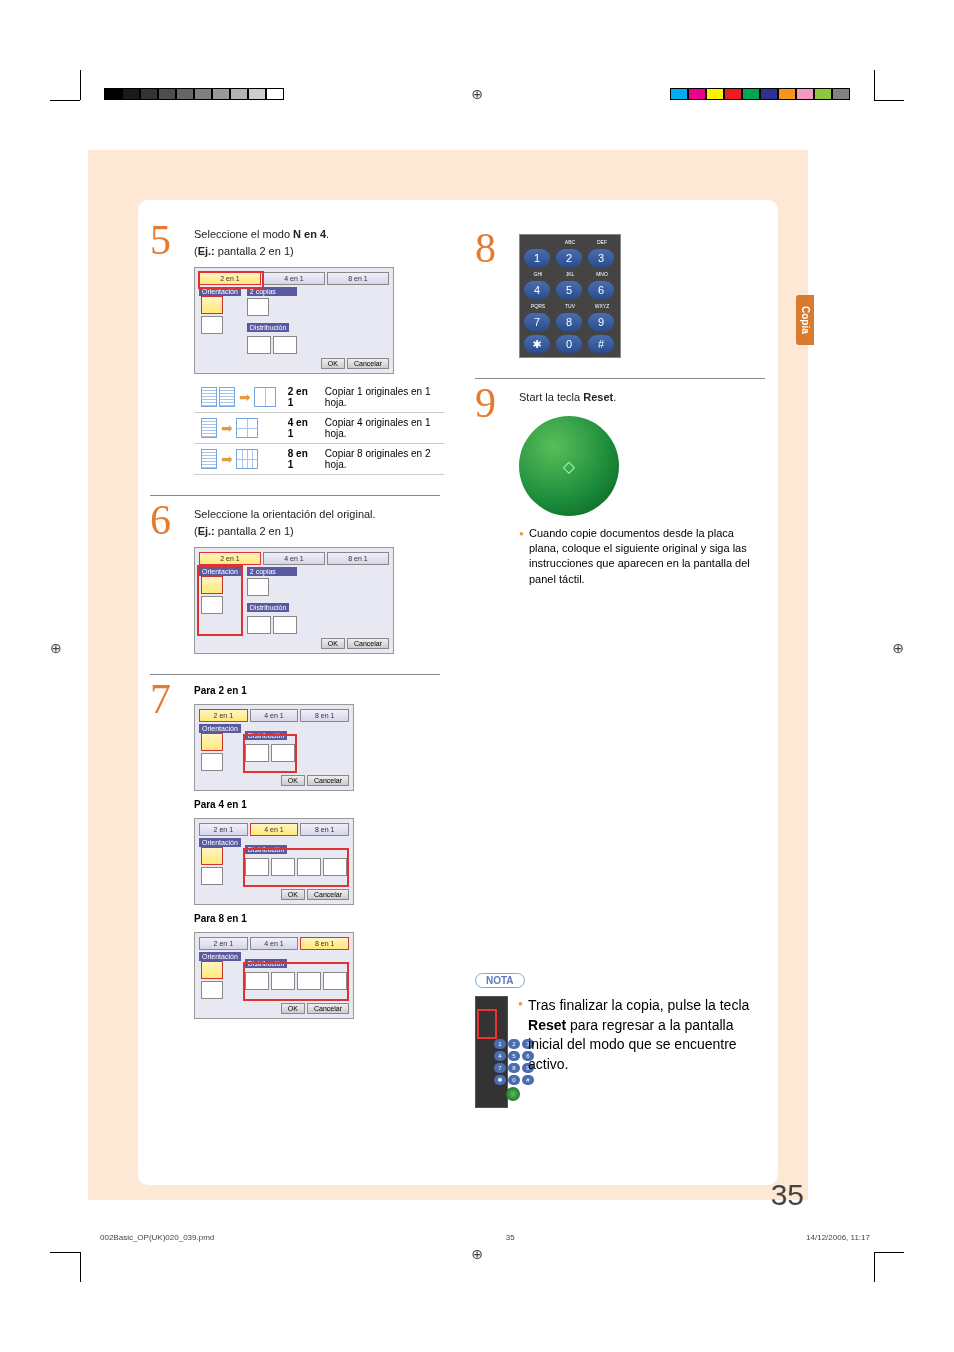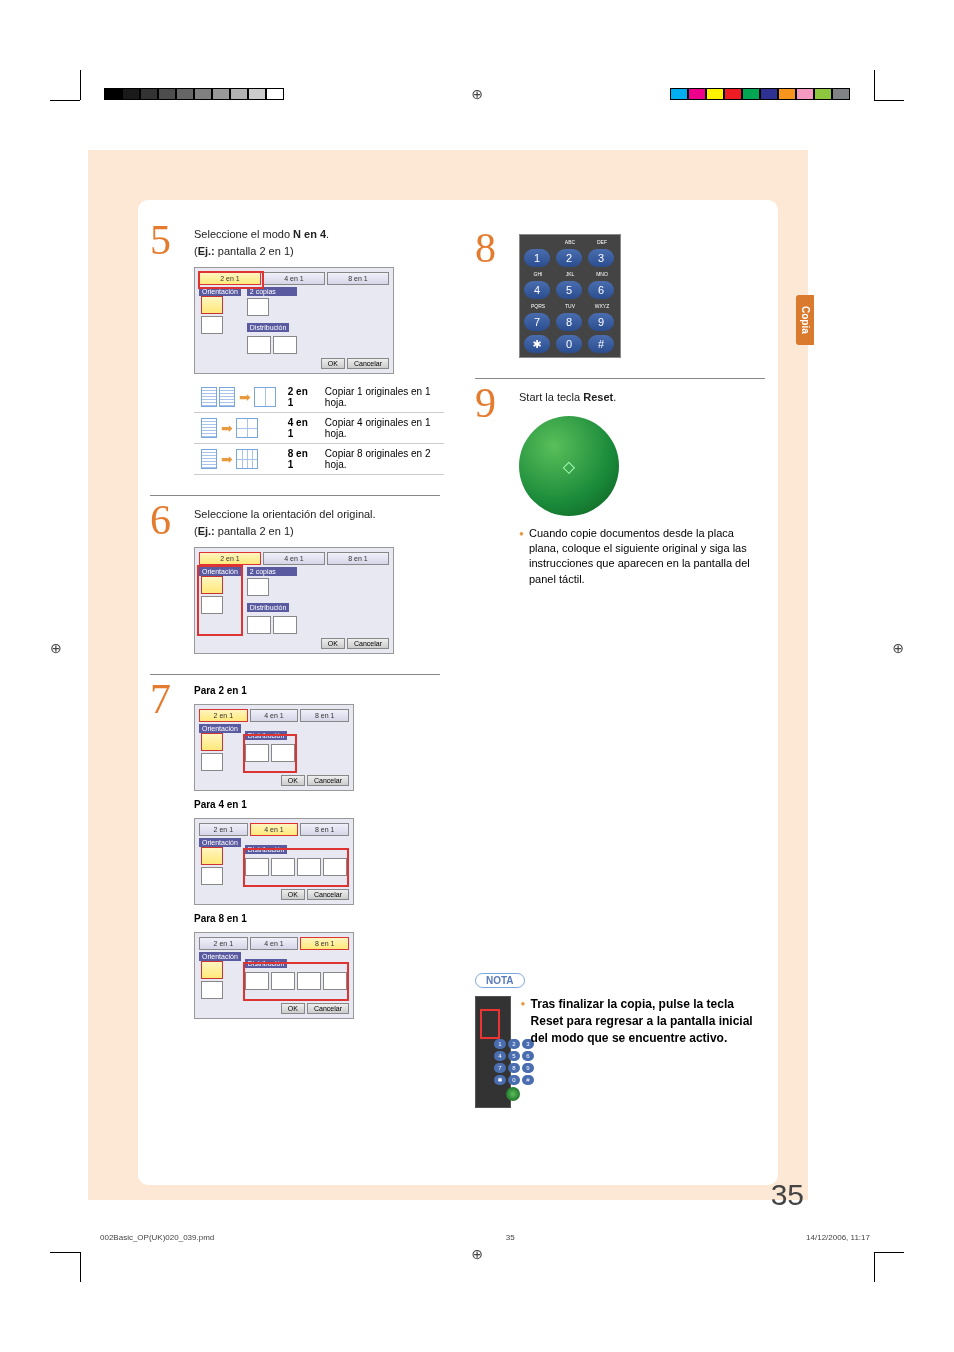--- a/index.html
+++ b/index.html
@@ -299,21 +299,21 @@
     position:absolute;
     left:18px;
     top:42px;
     display:grid;
     grid-template-columns:repeat(3,12px);
     gap:2px;
   }
   .nota-keypad span{
     width:12px;height:10px;border-radius:5px;background:#4a6db0;color:#fff;font-size:6px;text-align:center;line-height:10px;
   }
-  .nota-text { font-size:12px; line-height:1.4; position:relative; padding-left:10px;font-weight:bold;}
+  .nota-text { font-size:14px; line-height:1.4; position:relative; padding-left:10px;}
   .nota-text::before {
     content:"●";
     position:absolute;
     left:0;
     color:#e89a3e;
     font-size:8px;
     top:2px;
   }
   .page-number {
     position:absolute;

